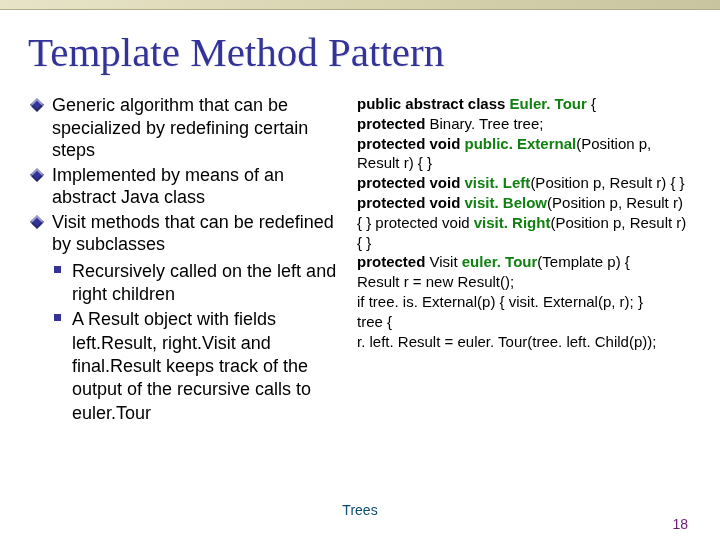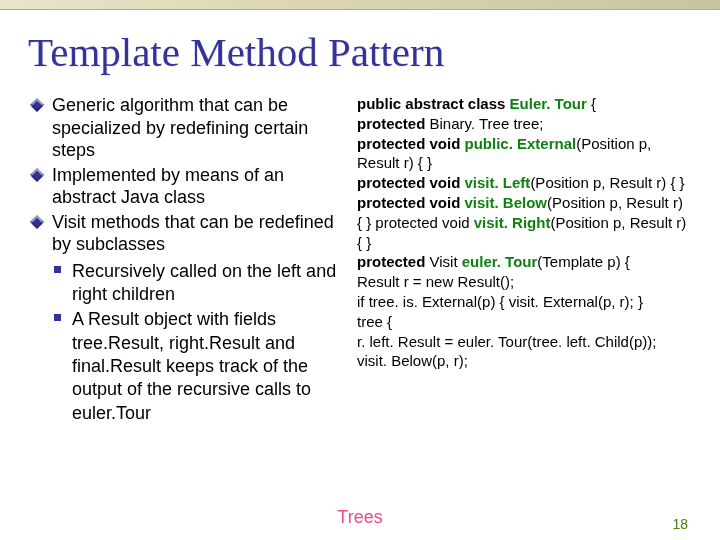--- a/index.html
+++ b/index.html
@@ -89,67 +89,66 @@
     font-size: 15px;
     line-height: 1.32;
     color: #000;
     white-space: normal;
   }
   .kw { font-weight: bold; }
   .pos { color: #108010; font-weight: bold; }
   .call { color: #108010; font-weight: bold; }
   .footer-label {
     position: absolute;
-    bottom: 12px;
+    bottom: 22px;
     left: 50%;
     transform: translateX(-50%);
-    font-size: 18px;
-    color: #ec4899;
+    font-size: 14px;
+    color: #0c4a6e;
   }
   .footer-page {
     position: absolute;
     bottom: 8px;
     right: 32px;
     font-size: 14px;
-    color: #4d7c0f;
+    color: #701a75;
   }
 </style>
 </head>
 <body>
 
 <div class="topbar"></div>
 
 <div class="slide">
   <h1 class="title">Template Method Pattern</h1>
 
   <div class="cols">
     <div class="left">
       <ul class="bullets">
         <li>Generic algorithm that can be specialized by redefining certain steps</li>
         <li>Implemented by means of an abstract Java class</li>
         <li>Visit methods that can be redefined by subclasses</li>
       </ul>
       <ul class="sub">
         <li>Recursively called on the left and right children</li>
-        <li>A Result object with fields tree.Result, right.Result and final.Result keeps track of the output of the recursive calls to euler.Tour</li>
+        <li>A Result object with fields left.Result, right.Visit and final.Result keeps track of the output of the recursive calls to euler.Tour</li>
       </ul>
     </div>
 
     <div class="right">
       <div class="code">
         <div><span class="kw">public abstract class </span><span class="pos">Euler. Tour</span><span> {</span></div>
         <div><span class="kw">    protected </span><span>Binary. Tree tree;</span></div>
         <div><span class="kw">    protected void </span><span class="call">public. External</span><span>(Position p, Result r) { }</span></div>
         <div><span class="kw">    protected void </span><span class="call">visit. Left</span><span>(Position p, Result r) { }</span></div>
         <div><span class="kw">    protected void </span><span class="call">visit. Below</span><span>(Position p, Result r) { }    protected void </span><span class="call">visit. Right</span><span>(Position p, Result r) { }</span></div>
         <div><span class="kw">    protected </span><span>Visit </span><span class="call">euler. Tour</span><span>(Template p) {</span></div>
         <div>        Result r = new Result();</div>
         <div>        if tree. is. External(p) { visit. External(p, r); }</div>
         <div>        tree {</div>
         <div>            r. left. Result = euler. Tour(tree. left. Child(p));</div>
-        <div>            visit. Below(p, r);</div>
       </div>
     </div>
   </div>
 </div>
 
 <div class="footer-label">Trees</div>
 <div class="footer-page">18</div>
 
 </body></html>

